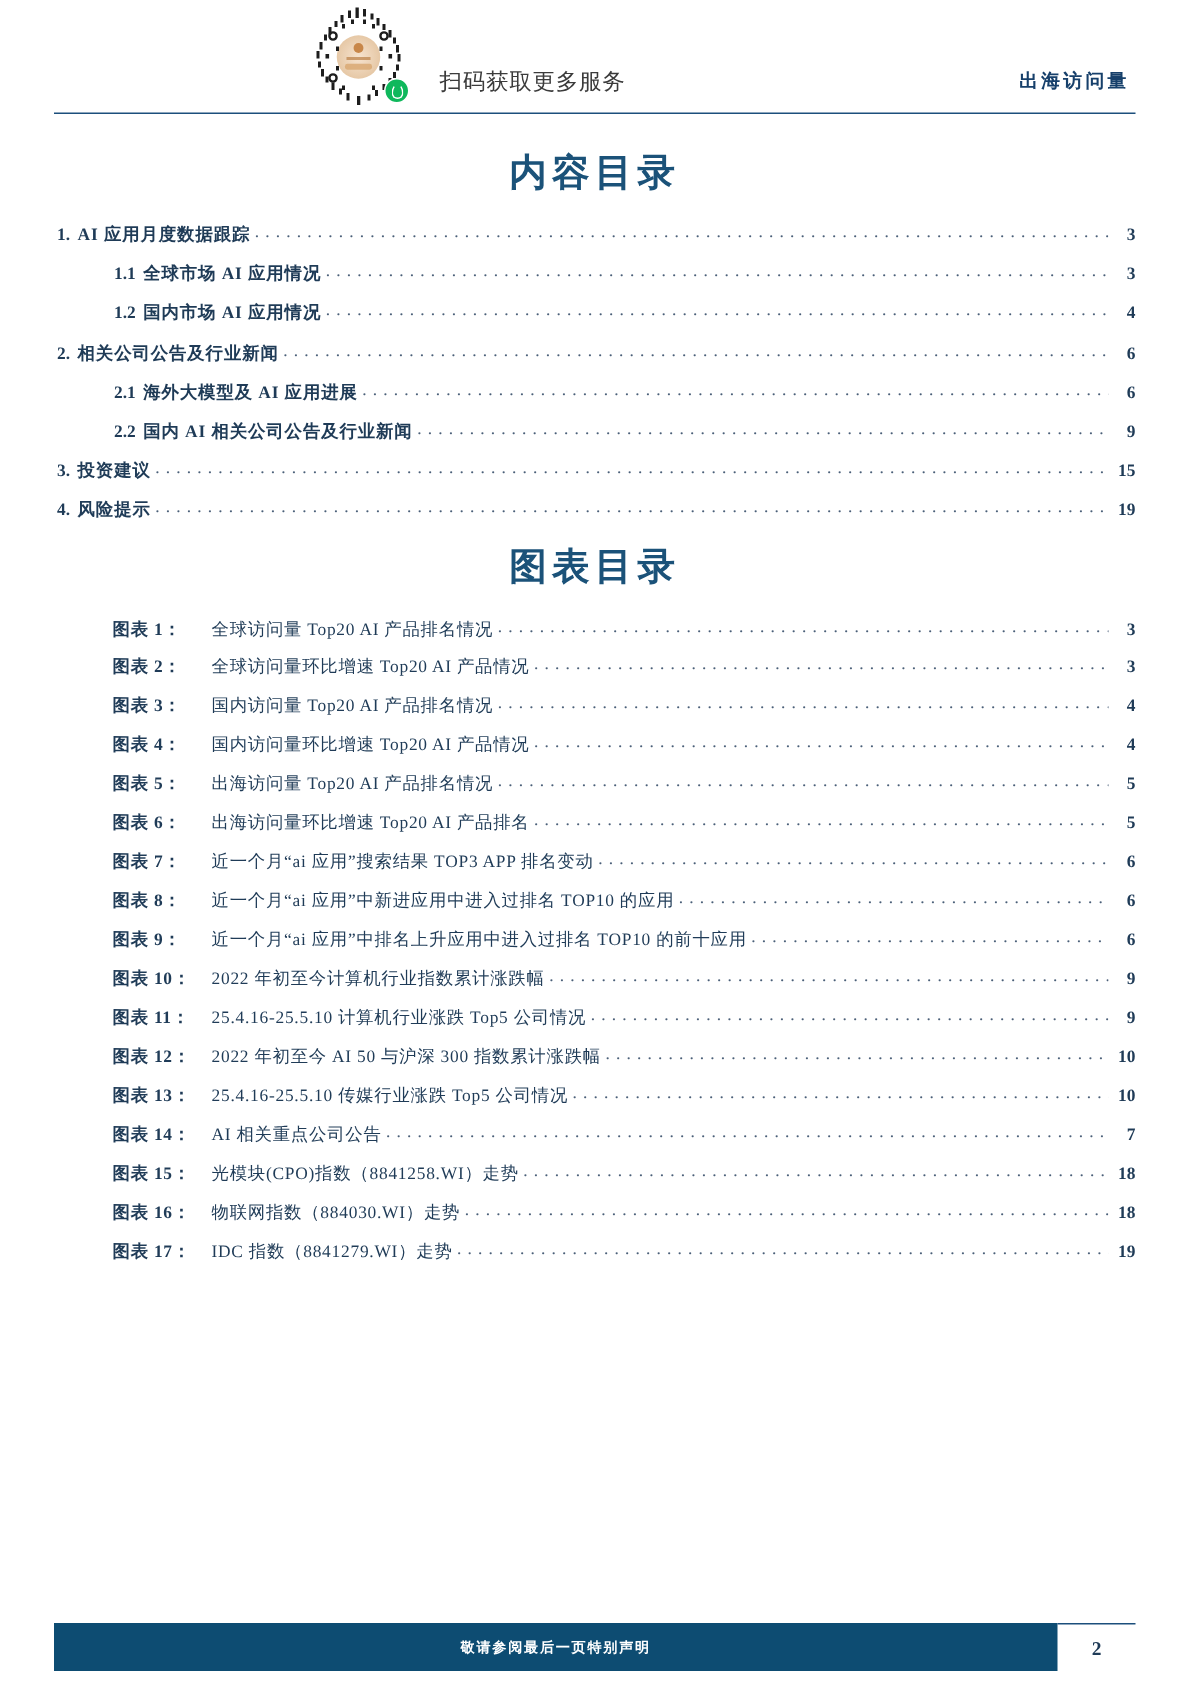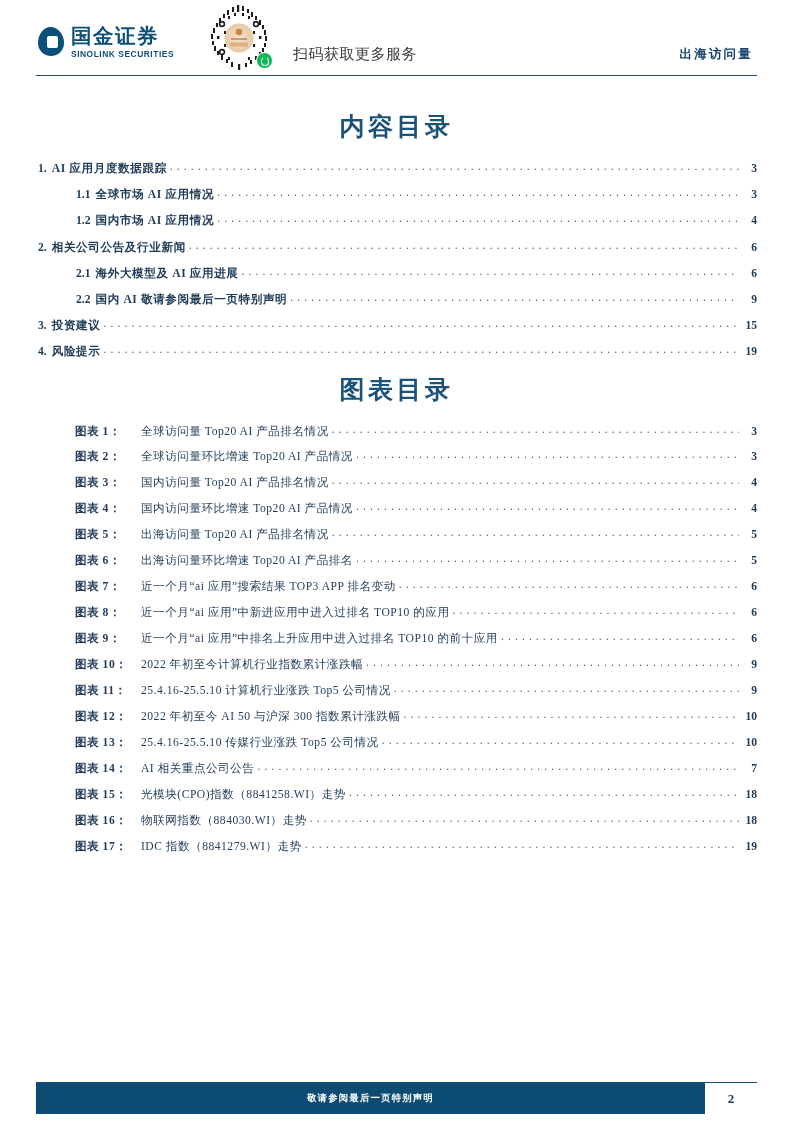--- a/index.html
+++ b/index.html
@@ -146,21 +146,21 @@
   }
 
   .section-title {
     text-align: center;
     font-family: "Liberation Serif", "DejaVu Serif", serif;
     font-weight: bold;
     color: #1b5279;
     font-size: 25px;
     letter-spacing: 3.5px;
   }
-  #toc-title { margin-top: 32px; }
+  #toc-title { margin-top: 20px; }
   #figs-title { margin-top: 0; }
 
   .toc-list { margin-top: 20px; }
 
   .toc-row {
     display: flex;
     align-items: baseline;
     font-size: 11.6px;
     color: #1f3b57;
     line-height: 1;
@@ -283,30 +283,20 @@
     font-size: 13px;
     color: #1f3b57;
   }
 </style>
 </head>
 <body>
 
 <div class="page-header">
   <div class="header-inner">
 
-    <div class="brand">
-      <div class="brand-mark">
-        <div class="drop"></div>
-        <div class="notch"></div>
-      </div>
-      <div class="brand-text">
-        <span class="brand-cn">国金证券</span>
-        <span class="brand-en">SINOLINK SECURITIES</span>
-      </div>
-    </div>
 
     <div class="qr-block">
       <div class="qr-code">
         <svg width="70" height="70" viewBox="0 0 70 70" aria-hidden="true">
           <defs>
             <radialGradient id="qrCenter" cx="50%" cy="50%" r="50%">
               <stop offset="0%" stop-color="#f6e3cf"></stop>
               <stop offset="100%" stop-color="#e6c8a6"></stop>
             </radialGradient>
           </defs>
@@ -407,21 +397,21 @@
 
     <div class="toc-row lvl2">
       <span class="toc-num">2.1</span>
       <span class="toc-label">海外大模型及 AI 应用进展</span>
       <span class="toc-leader"></span>
       <span class="toc-page">6</span>
     </div>
 
     <div class="toc-row lvl2">
       <span class="toc-num">2.2</span>
-      <span class="toc-label">国内 AI 敬请参阅最后一页特别声明</span>
+      <span class="toc-label">国内 AI 相关公司公告及行业新闻</span>
       <span class="toc-leader"></span>
       <span class="toc-page">9</span>
     </div>
 
     <div class="toc-row lvl1">
       <span class="toc-num">3.</span>
       <span class="toc-label">投资建议</span>
       <span class="toc-leader"></span>
       <span class="toc-page">15</span>
     </div>

